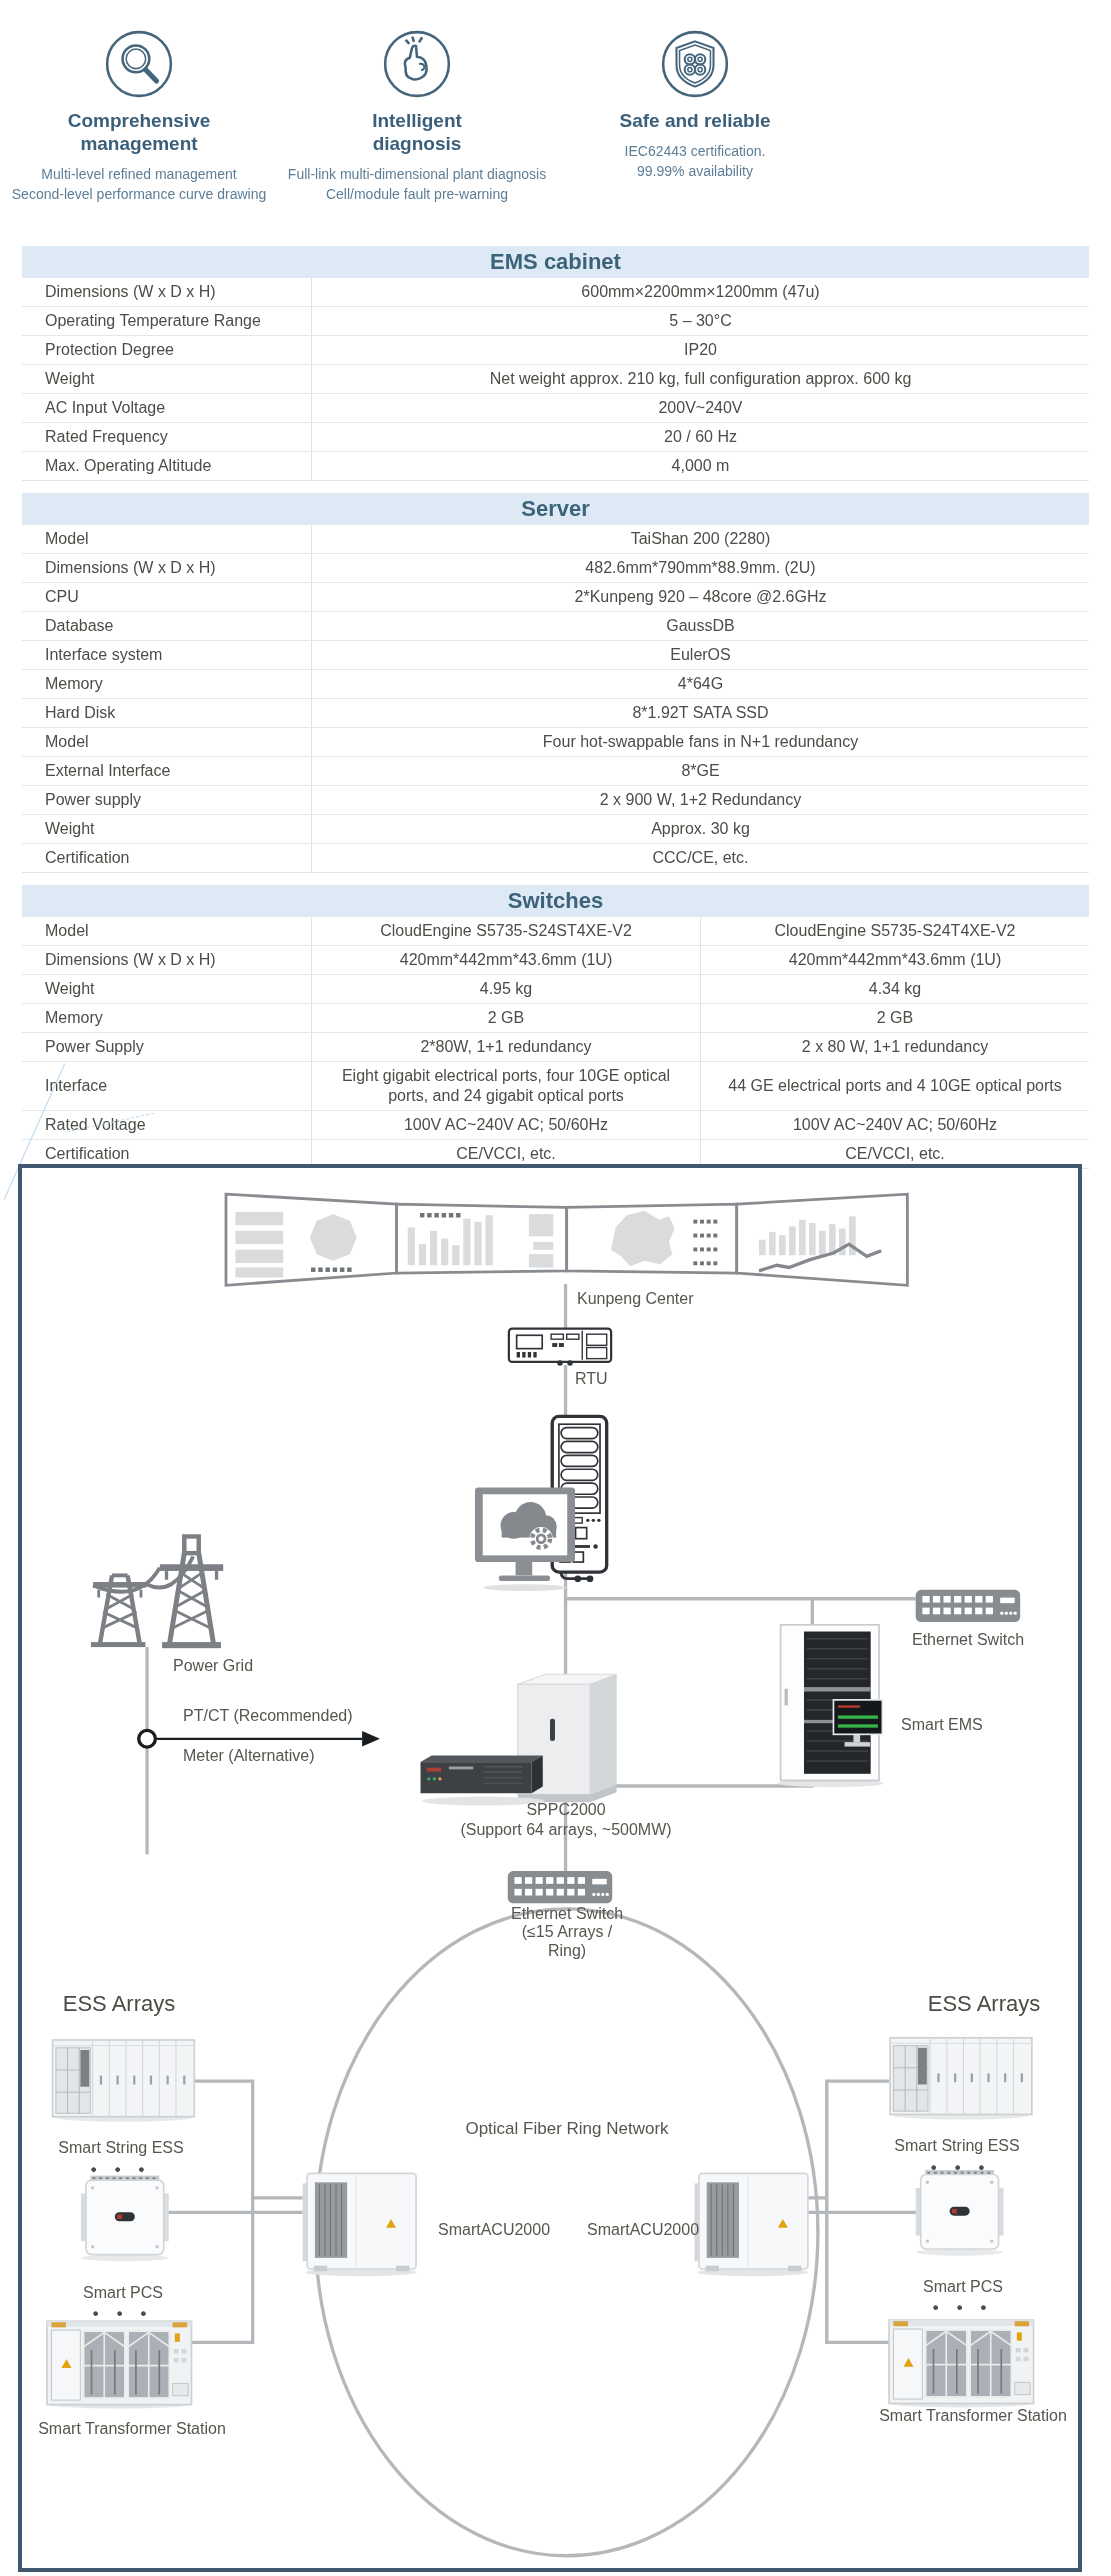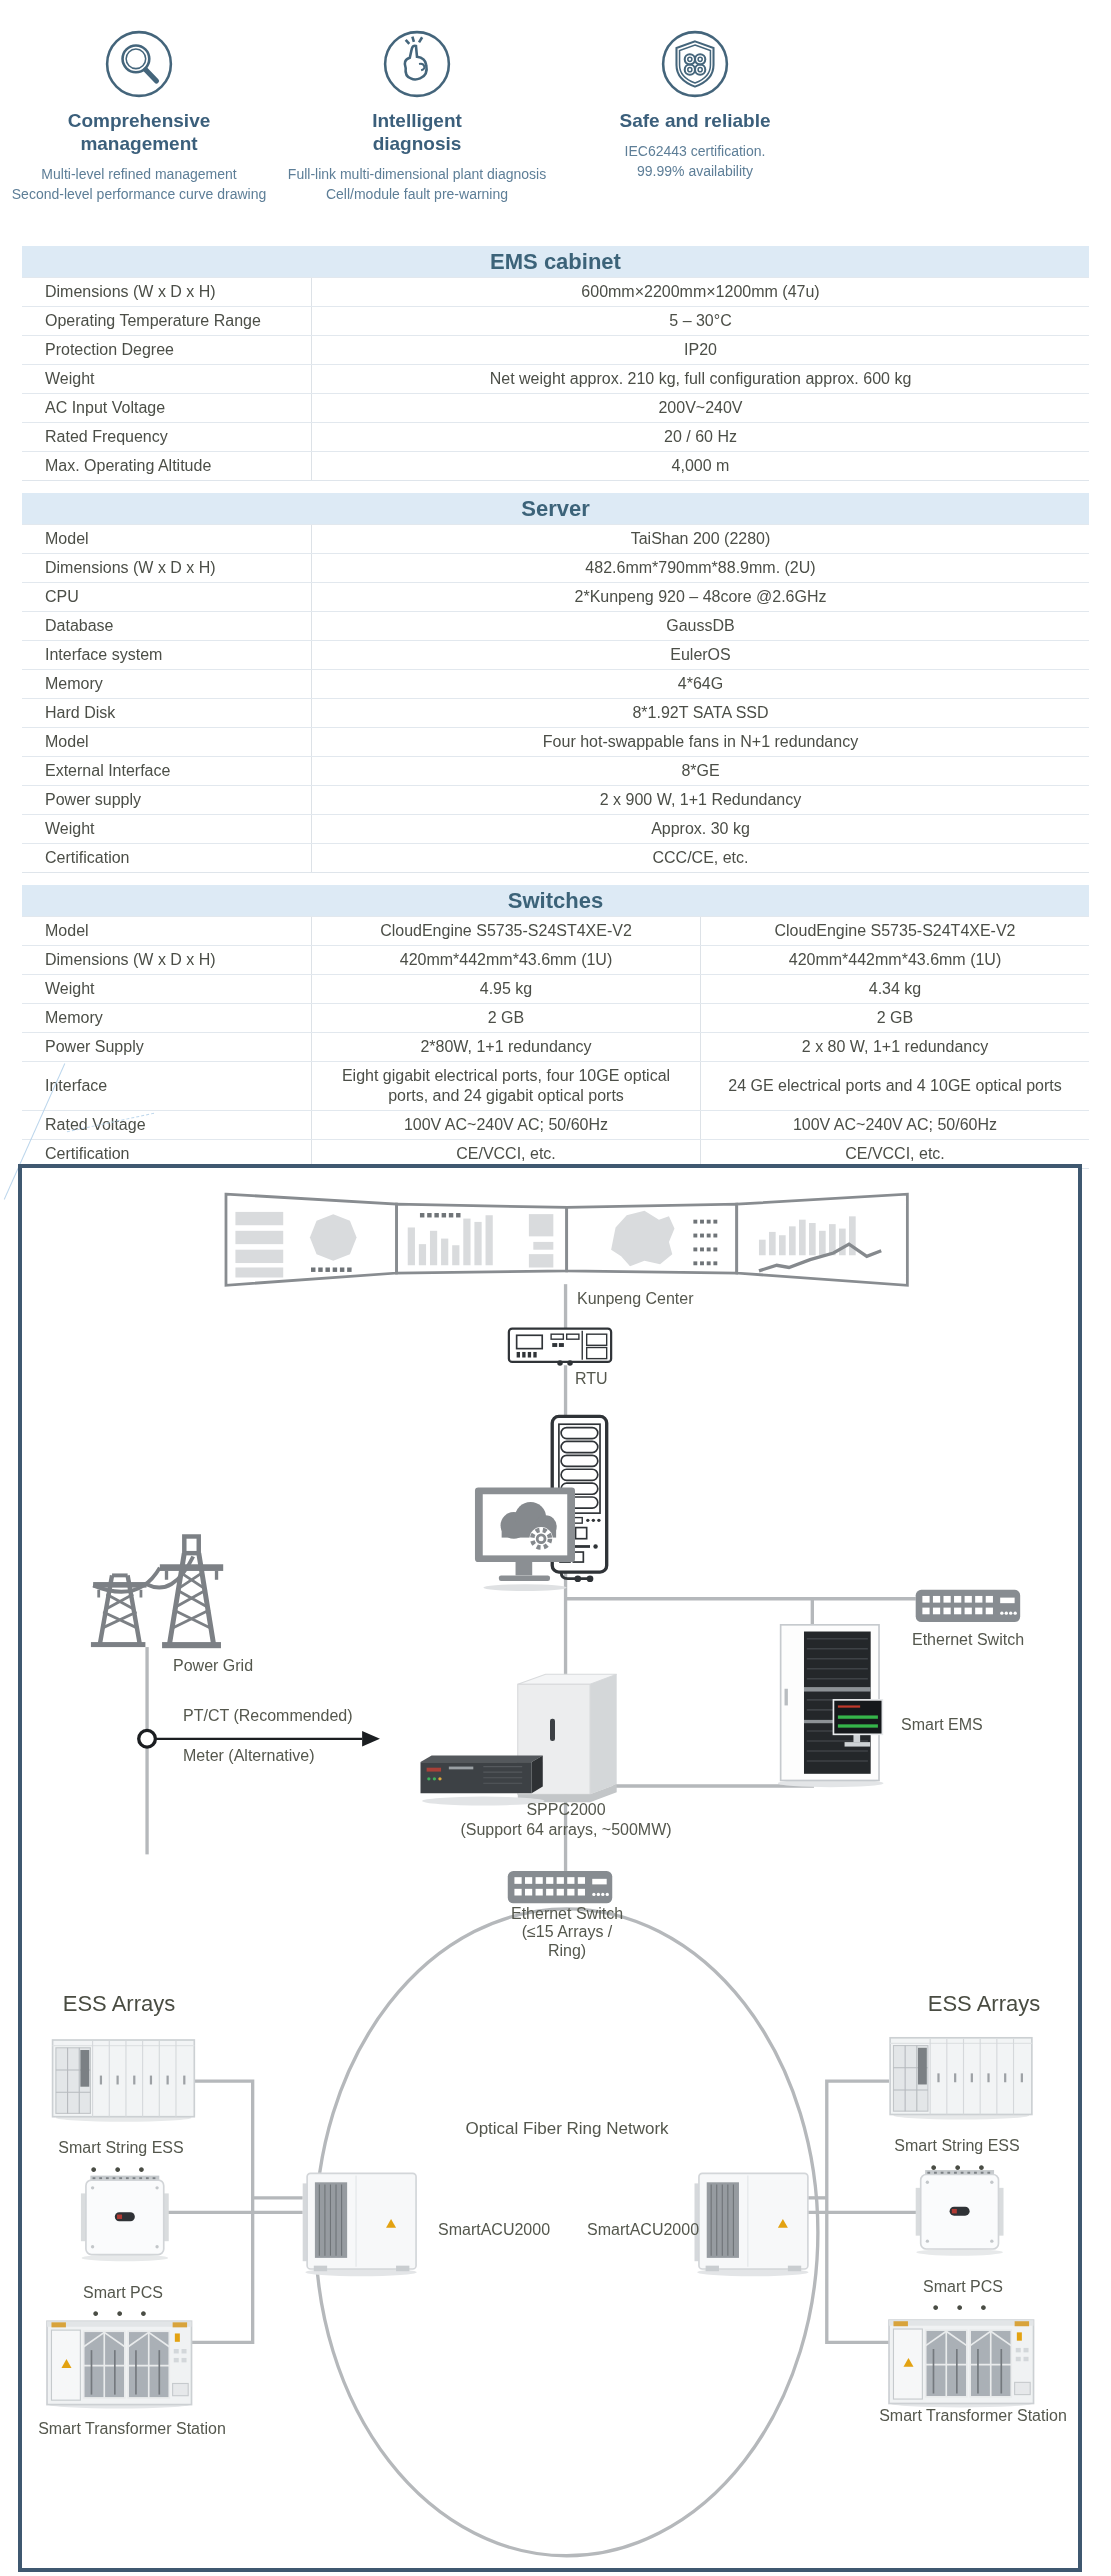--- a/index.html
+++ b/index.html
@@ -161,21 +161,21 @@
         <div class="trow">
           <div class="tlabel">Model</div>
           <div class="tvalue">Four hot-swappable fans in N+1 redundancy</div>
         </div>
         <div class="trow">
           <div class="tlabel">External Interface</div>
           <div class="tvalue">8*GE</div>
         </div>
         <div class="trow">
           <div class="tlabel">Power supply</div>
-          <div class="tvalue">2 x 900 W, 1+1 Redundancy</div>
+          <div class="tvalue">2 x 900 W, 1+2 Redundancy</div>
         </div>
         <div class="trow">
           <div class="tlabel">Weight</div>
           <div class="tvalue">Approx. 30 kg</div>
         </div>
         <div class="trow">
           <div class="tlabel">Certification</div>
           <div class="tvalue">CCC/CE, etc.</div>
         </div>
       </section>
@@ -202,21 +202,21 @@
           <div class="tvalue">2 GB</div>
         </div>
         <div class="trow">
           <div class="tlabel">Power Supply</div>
           <div class="tvalue">2*80W, 1+1 redundancy</div>
           <div class="tvalue">2 x 80 W, 1+1 redundancy</div>
         </div>
         <div class="trow">
           <div class="tlabel">Interface</div>
           <div class="tvalue">Eight gigabit electrical ports, four 10GE optical ports, and 24 gigabit optical ports</div>
-          <div class="tvalue">24 GE electrical ports and 4 10GE optical ports</div>
+          <div class="tvalue">44 GE electrical ports and 4 10GE optical ports</div>
         </div>
         <div class="trow">
           <div class="tlabel">Rated Voltage</div>
           <div class="tvalue">100V AC~240V AC; 50/60Hz</div>
           <div class="tvalue">100V AC~240V AC; 50/60Hz</div>
         </div>
         <div class="trow">
           <div class="tlabel">Certification</div>
           <div class="tvalue">CE/VCCI, etc.</div>
           <div class="tvalue">CE/VCCI, etc.</div>

